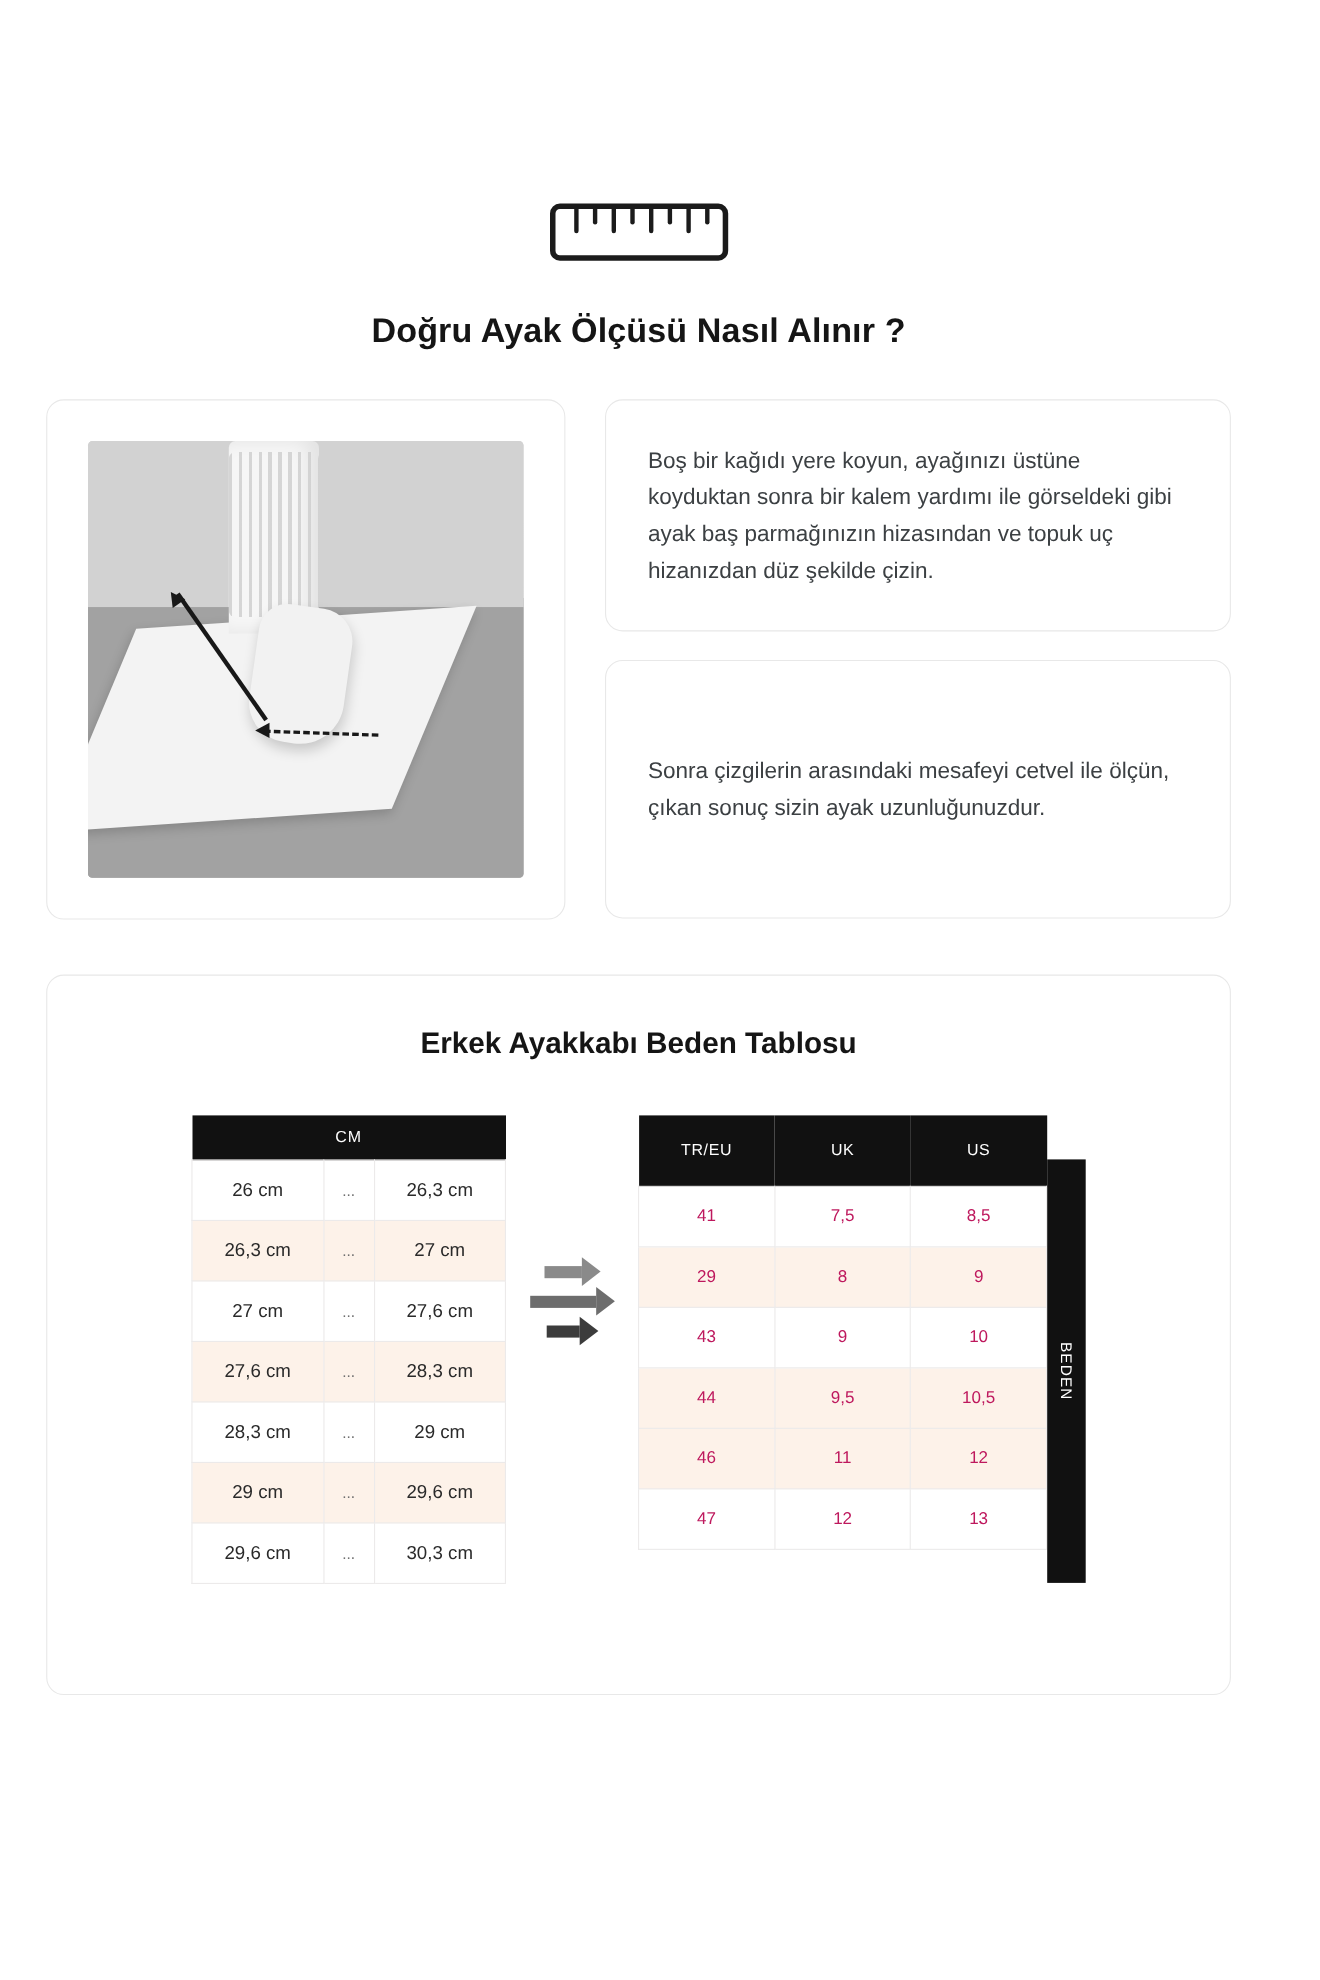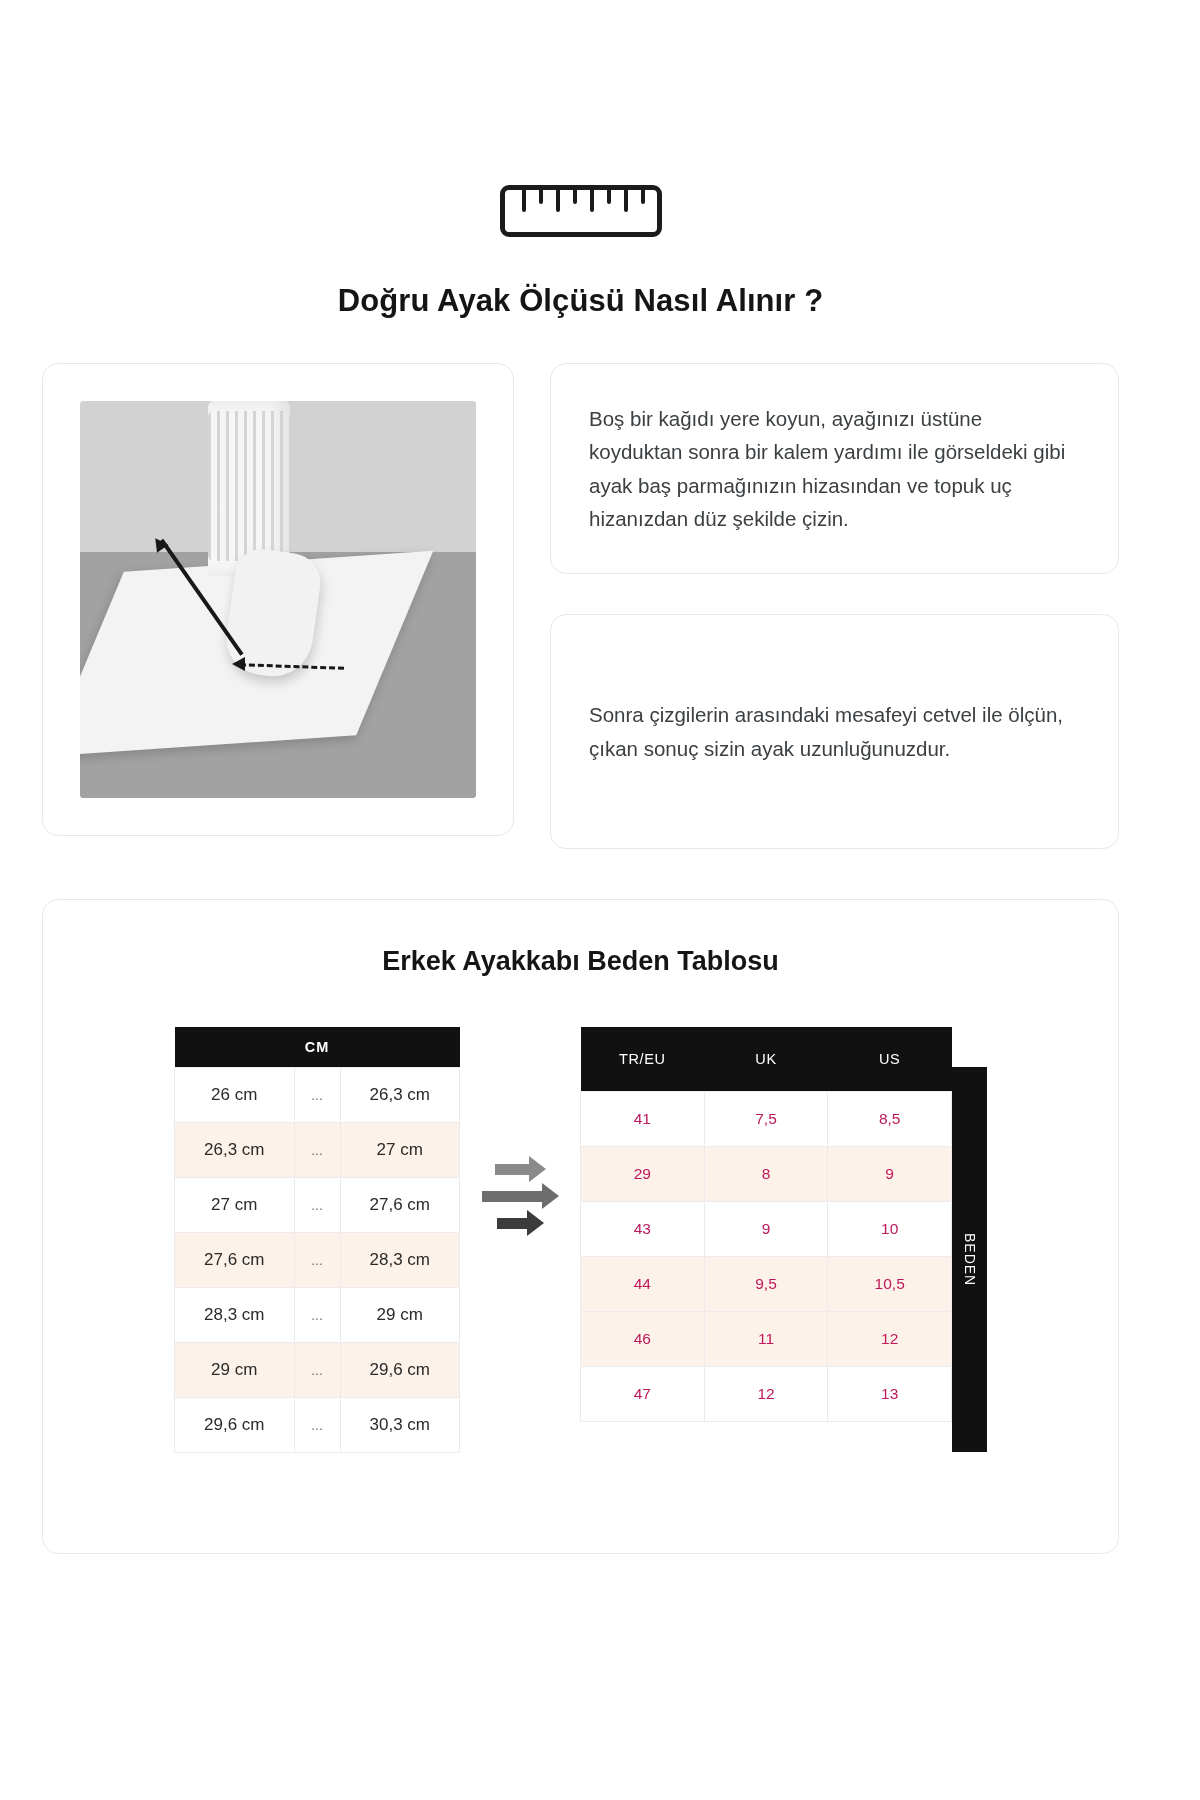--- a/index.html
+++ b/index.html
@@ -145,21 +145,21 @@
     position: absolute; left: 152px; top: 256px;
     width: 0; height: 0;
     border-top: 7px solid transparent;
     border-bottom: 7px solid transparent;
     border-right: 13px solid #181818;
   }
 
   .texts-col {
     display: flex;
     flex-direction: column;
-    gap: 40px;
+    gap: 26px;
     flex: 1;
   }
   .text-card {
     padding: 30px 38px;
     color: #3c4043;
     font-size: 20.5px;
     line-height: 1.62;
   }
   .text-card.first { min-height: 211px; display: flex; align-items: center; }
   .text-card.second { min-height: 235px; display: flex; align-items: center; }
@@ -183,21 +183,21 @@
     align-items: flex-start;
     gap: 0;
   }
   table { border-collapse: collapse; }
 
   .cm-table { width: 286px; }
   .cm-table thead th {
     background: #111111;
     color: #ffffff;
     font-size: 14.5px;
-    font-weight: bold;
+    font-weight: normal;
     letter-spacing: 1px;
     padding: 12px 0;
     text-align: center;
   }
   .cm-table td {
     border: 1px solid #eceaea;
     font-size: 17px;
     color: #2a2a2a;
     height: 55px;
     text-align: center;

